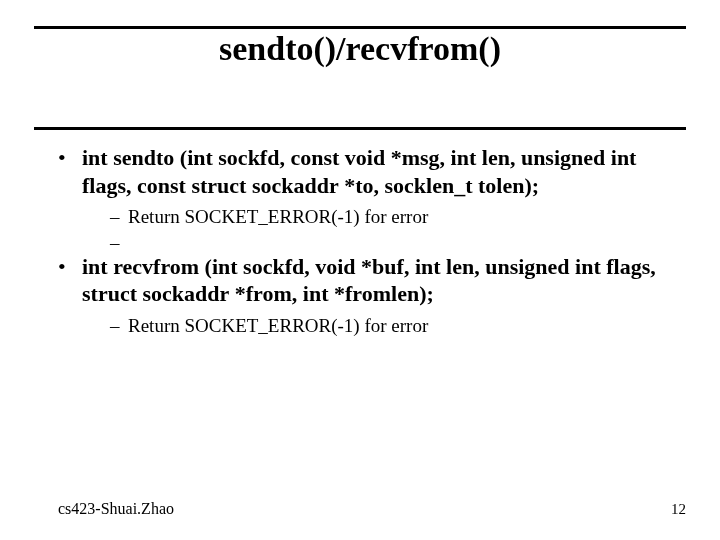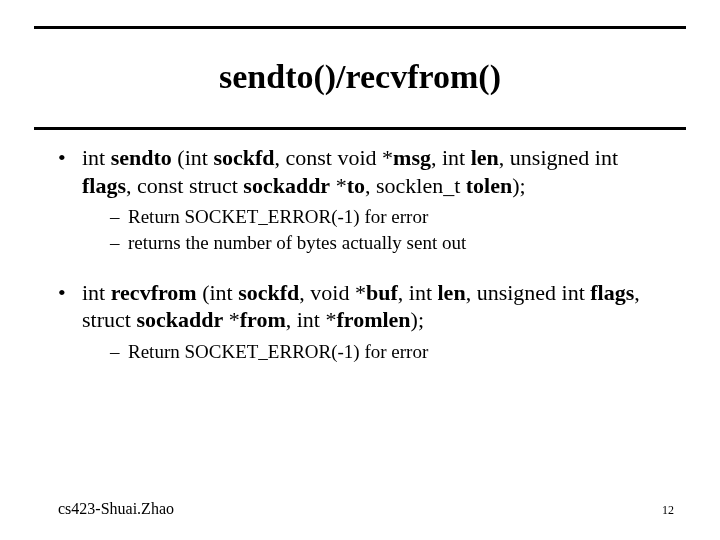--- a/index.html
+++ b/index.html
@@ -24,21 +24,20 @@
     right: 34px;
     height: 98px;
     border-top: 3px solid #000;
     border-bottom: 3px solid #000;
   }
   .title-text {
     text-align: center;
     font-size: 34px;
     font-weight: bold;
     line-height: 1.2;
-    padding-top: 28px;
   }
   .body {
     position: absolute;
     left: 58px;
     right: 58px;
     top: 144px;
     font-size: 22px;
     line-height: 1.25;
   }
   .bullet {
@@ -70,25 +69,25 @@
     height: 18px;
   }
   .footer-left {
     position: absolute;
     left: 58px;
     bottom: 22px;
     font-size: 16px;
   }
   .footer-right {
     position: absolute;
-    right: 46px;
+    right: 34px;
     bottom: 22px;
-    font-size: 12px;
+    font-size: 15px;
   }
-  .w { font-weight: normal; }
+  .w { font-weight: bold; }
   .b { font-weight: bold; font-family: Liberation Serif, serif; }
 </style>
 </head>
 <body>
 
 <div class="slide">
 
   <div class="title-region">
     <div class="title-text">sendto()/recvfrom()</div>
   </div>
@@ -98,21 +97,20 @@
     <div class="bullet">
       <span class="dot">•</span>
       <span class="w">int </span><span class="b">sendto</span><span class="w"> (int </span><span class="b">sockfd</span><span class="w">, const void *</span><span class="b">msg</span><span class="w">, int </span><span class="b">len</span><span class="w">, unsigned int </span><span class="b">flags</span><span class="w">, const struct </span><span class="b">sockaddr</span><span class="w"> *</span><span class="b">to</span><span class="w">, socklen_t </span><span class="b">tolen</span><span class="w">);</span>
       <div class="subbullets">
         <div class="sub">
           <span class="dash">–</span>
           <span>Return SOCKET_ERROR(-1) for error</span>
         </div>
         <div class="sub">
           <span class="dash">–</span>
-          <span>returns the number of bytes actually sent out</span>
         </div>
       </div>
     </div>
 
     <div class="space"></div>
 
     <div class="bullet">
       <span class="dot">•</span>
       <span class="w">int </span><span class="b">recvfrom</span><span class="w"> (int </span><span class="b">sockfd</span><span class="w">, void *</span><span class="b">buf</span><span class="w">, int </span><span class="b">len</span><span class="w">, unsigned int </span><span class="b">flags</span><span class="w">, struct </span><span class="b">sockaddr</span><span class="w"> *</span><span class="b">from</span><span class="w">, int *</span><span class="b">fromlen</span><span class="w">);</span>
       <div class="subbullets">

